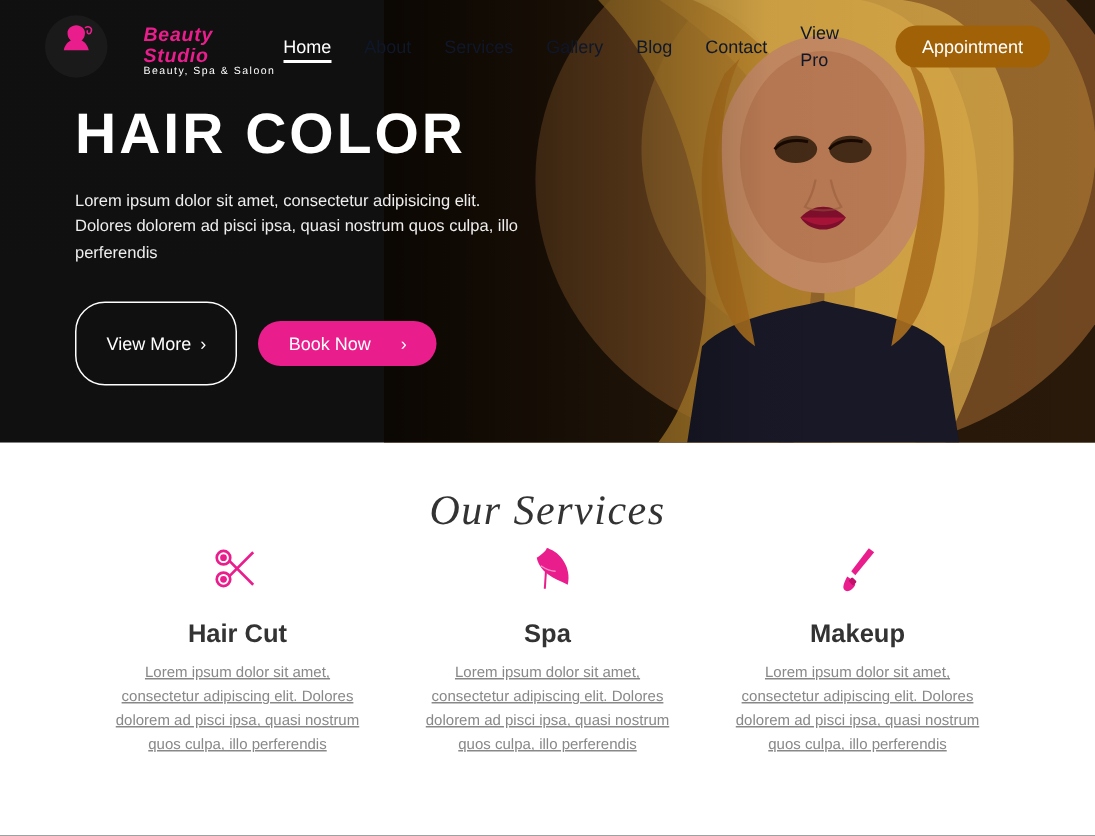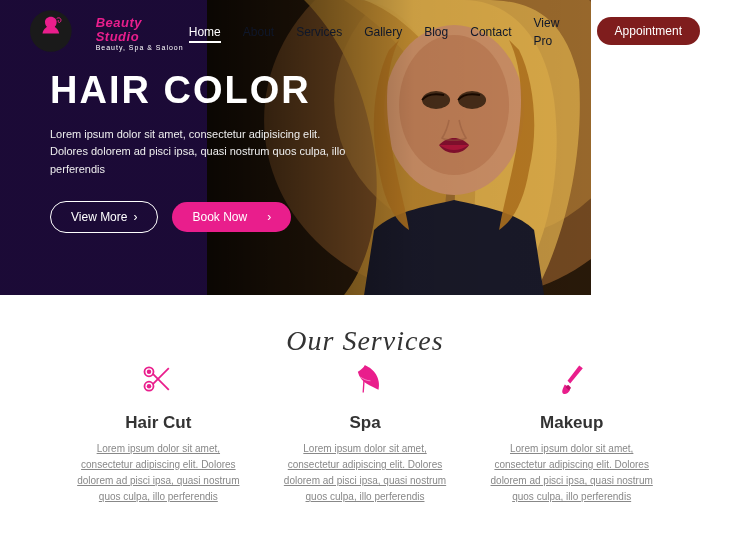--- a/index.html
+++ b/index.html
@@ -52,38 +52,38 @@
       color: #0f172a;
       text-decoration: none;
       font-size: 12px;
     }
     .nav-links li.active a {
       color: #fff;
       border-bottom: 2px solid #fff;
       padding-bottom: 2px;
     }
     .nav-appointment-btn {
-      background: #7f1d1d;
+      background: #a16207;
       color: #fff;
       border: none;
       border-radius: 20px;
       padding: 7px 18px;
       font-size: 12px;
       cursor: pointer;
       white-space: nowrap;
       margin-left: 18px;
     }
 
     
     .hero {
       position: relative;
-      width: 591px;
+      width: 730px;
       height: 295px;
       overflow: hidden;
-      background: #6d28d9;
+      background: #404040;
     }
     .hero-bg {
       position: absolute;
       top: 0; left: 0; right: 0; bottom: 0;
       background: linear-gradient(to right, rgba(0,0,0,0.75) 35%, rgba(0,0,0,0.1) 70%, rgba(0,0,0,0.05) 100%);
       z-index: 2;
     }
     .hero-image-area {
       position: absolute;
       top: 0; right: 0;
@@ -133,21 +133,21 @@
     .hero-buttons {
       display: flex;
       gap: 14px;
       align-items: center;
     }
     .btn-view-more {
       background: transparent;
       color: #fff;
       border: 1px solid #fff;
       border-radius: 20px;
-      padding: 8px 20px;
+      padding: 20px 20px;
       font-size: 12px;
       cursor: pointer;
       display: flex;
       align-items: center;
       gap: 6px;
     }
     .btn-view-more .arrow {
       font-size: 12px;
     }
     .btn-book-now {

